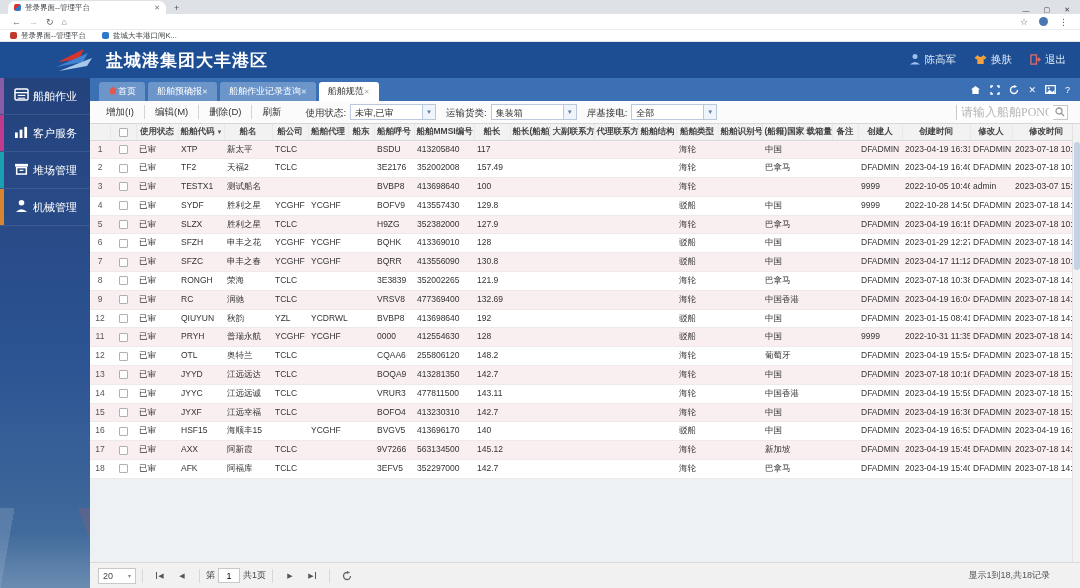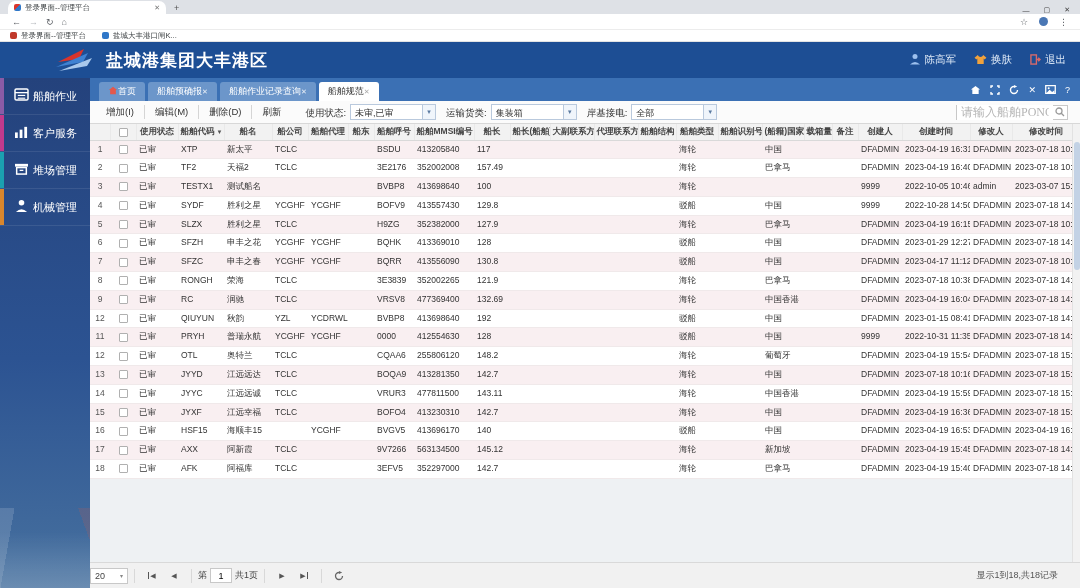--- a/index.html
+++ b/index.html
@@ -69,21 +69,21 @@
 .grid td{height:17.8px;line-height:17.8px;border-bottom:1px solid #f0e9ea;padding:0 3px;font-size:8.5px;color:#333;white-space:nowrap;overflow:hidden}
 .grid tr.odd{background:#f9eff1}
 .grid tr.even{background:#fff}
 .grid .num{color:#555;text-align:center;padding:0}
 .grid .cbcell{text-align:center;padding:0}
 .cb{width:9px;height:9px;border:1px solid #b0b0b0;background:#fff;display:inline-block;vertical-align:middle;border-radius:1px}
 .sort{font-size:6px;color:#555;margin-left:2px}
 .vscroll{position:absolute;right:0;top:0;bottom:0;width:8px;background:#f2f2f2;border-left:1px solid #e2e2e2}
 .vthumb{width:6px;height:128px;background:#c3d2e5;border-radius:3px;margin:18px auto 0}
 
-.pagebar{height:26px;background:#f1f1f1;border-top:1px solid #d9d9d9;display:flex;align-items:center;padding:0 0;font-size:9px;color:#444}
+.pagebar{height:26px;background:#f1f1f1;border-top:1px solid #d9d9d9;display:flex;align-items:center;padding:0 8px;font-size:9px;color:#444}
 .psize{width:38px;height:16px;border:1px solid #c8c8c8;background:#fff;display:flex;align-items:center;justify-content:space-between;padding:0 4px;cursor:pointer}
 .psize .ar{font-size:6px;color:#888}
 .psep{width:1px;height:14px;background:#d8d8d8;margin:0 6px}
 .pbtn{width:22px;height:16px;display:flex;align-items:center;justify-content:center;color:#555;font-size:7px;cursor:pointer;gap:1px}
 .vbar{width:1px;height:7px;background:#555;display:inline-block}
 .pinput{width:22px;height:15px;border:1px solid #c8c8c8;text-align:center;font-size:9px;margin:0 3px;font-family:inherit}
 .plabel{white-space:nowrap}
 .pstatus{margin-left:auto;color:#555;margin-right:22px}
 </style>
 </head>

